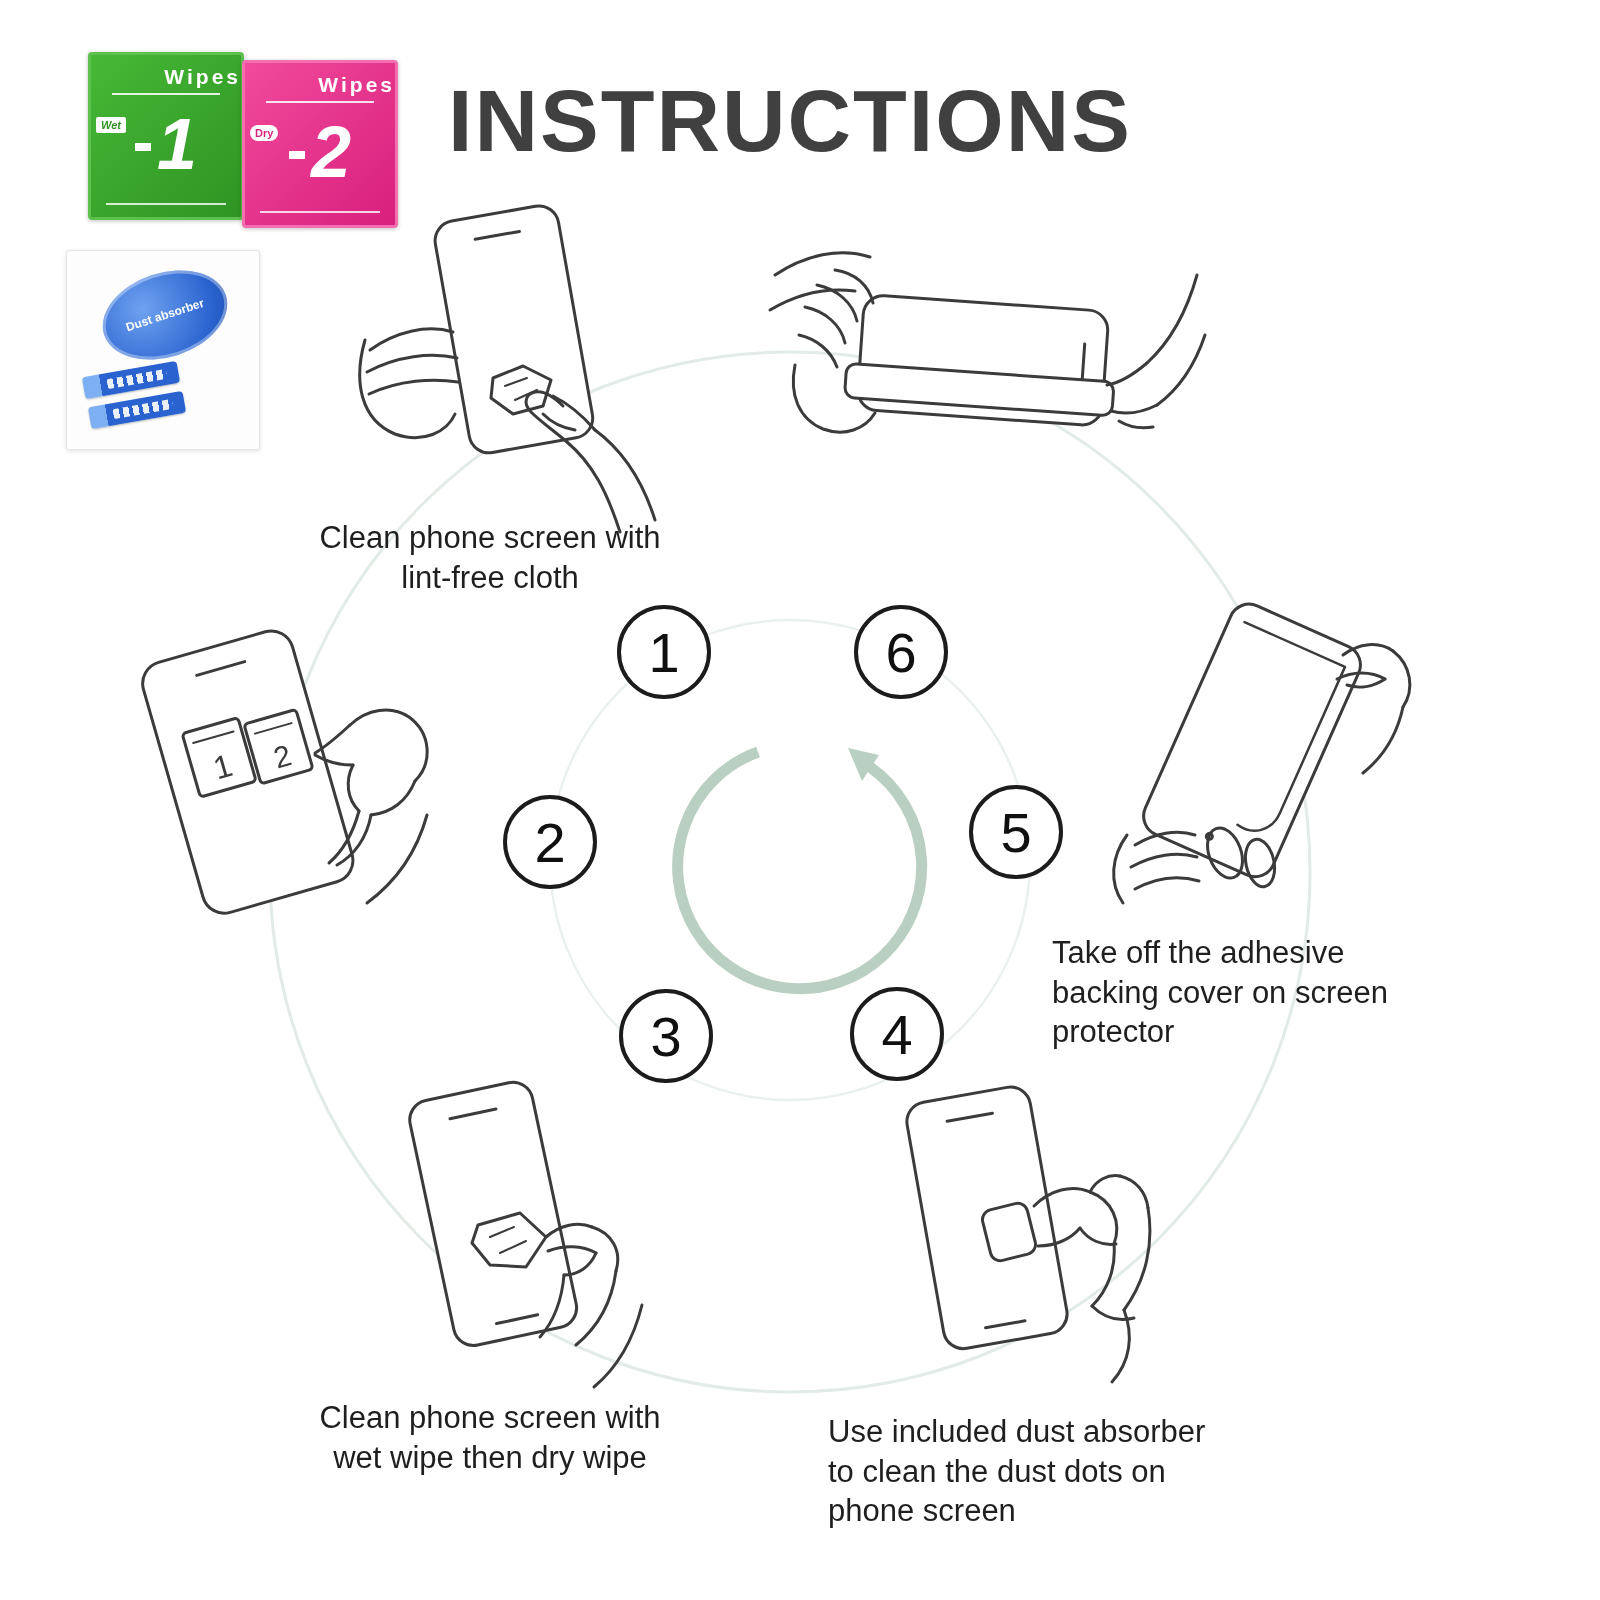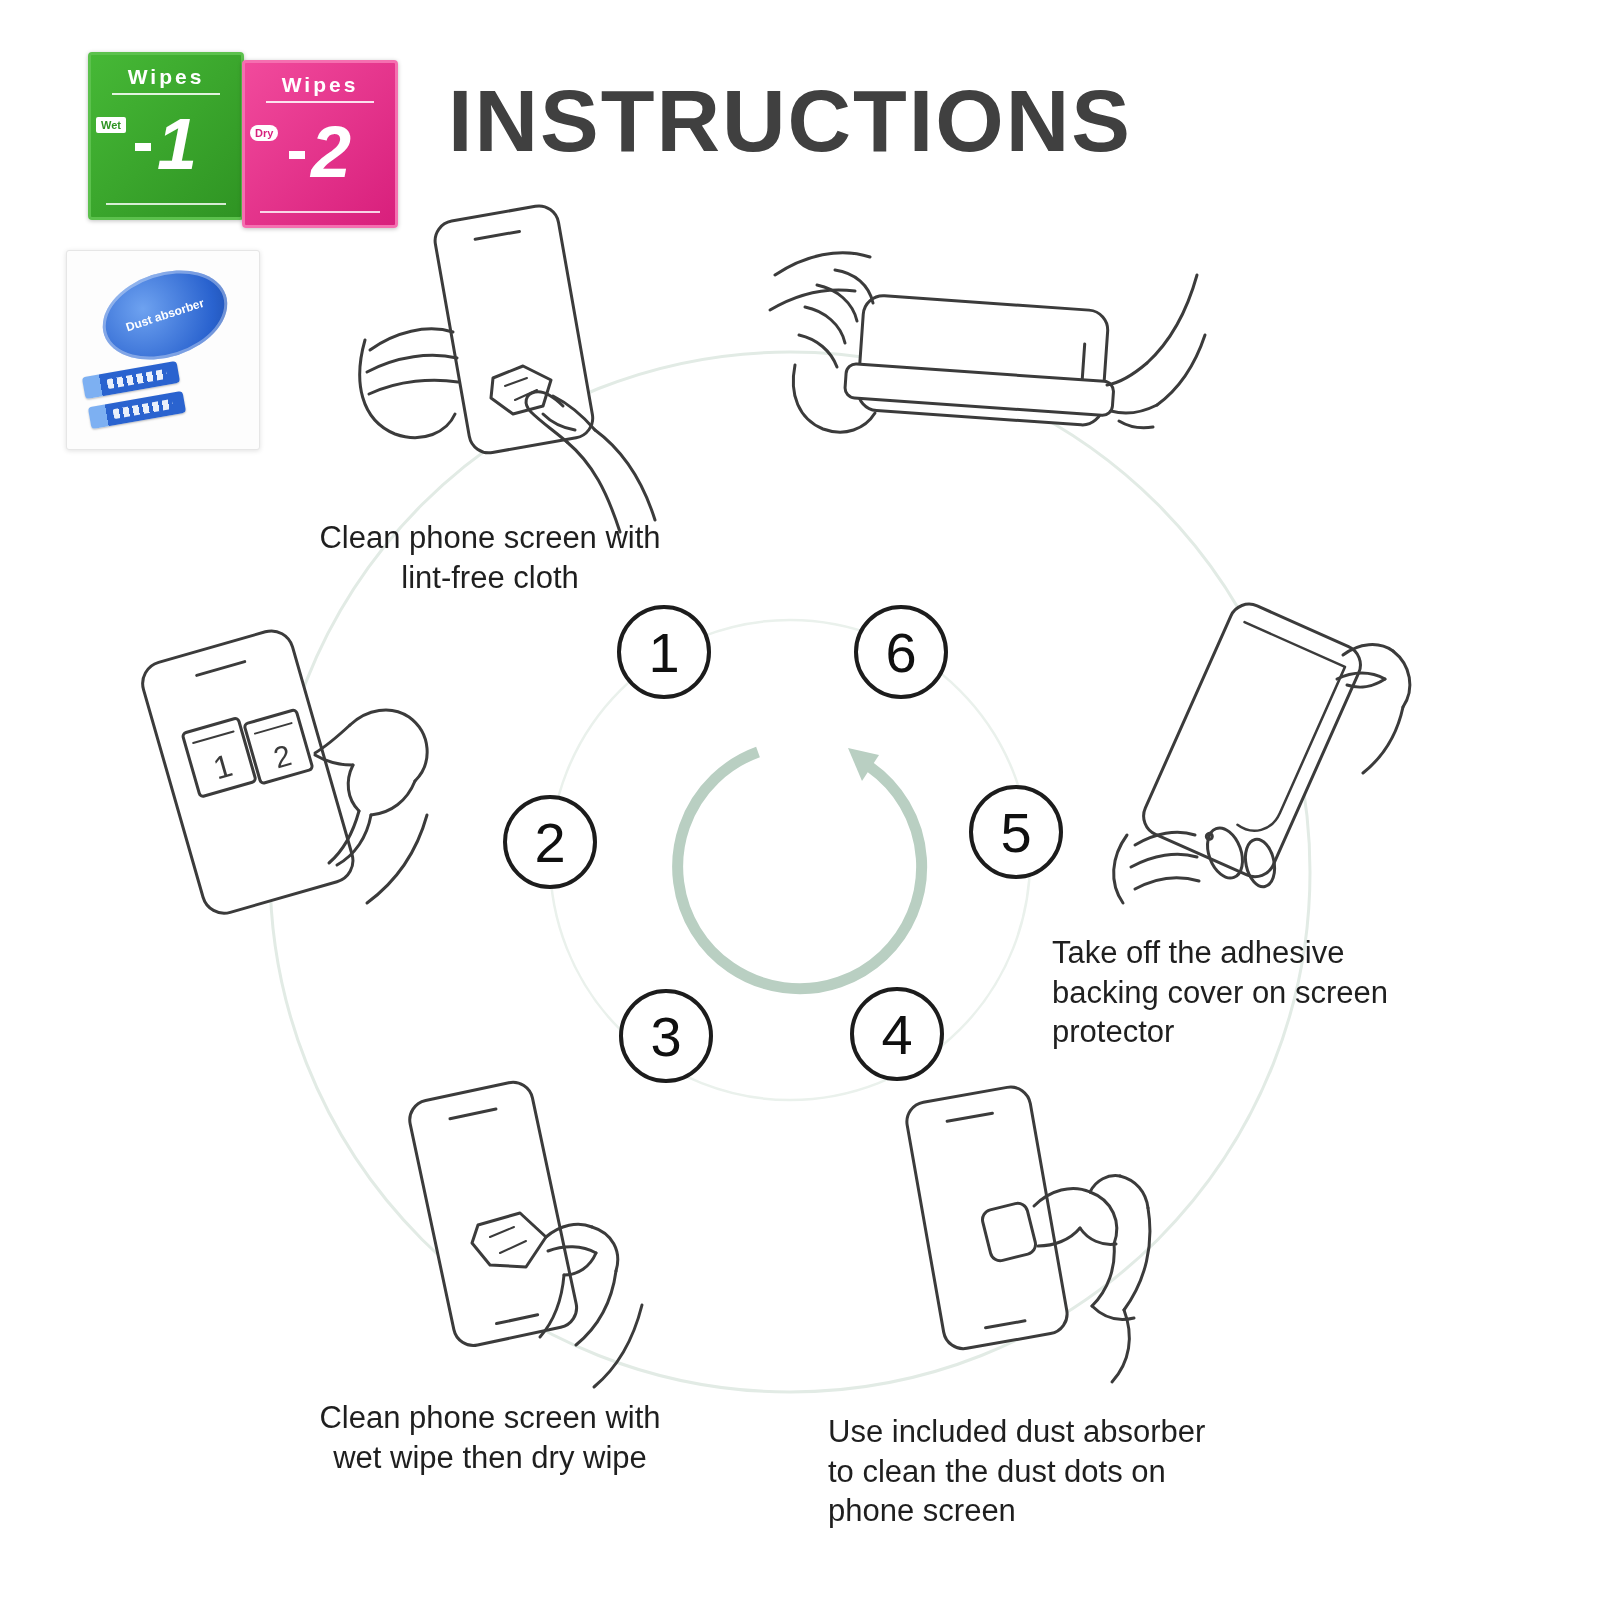--- a/index.html
+++ b/index.html
@@ -15,27 +15,27 @@
 
   
   .kit-wipes{position:absolute;left:70px;top:46px;width:330px;height:185px;}
   .packet{
     position:absolute;width:150px;height:162px;border-radius:4px;
     box-shadow:0 1px 4px rgba(0,0,0,.25);
     color:#fff;overflow:hidden;
   }
   .packet-green{left:18px;top:6px;background:linear-gradient(135deg,#46b836,#2f9423);border:3px solid #5cc14d;}
   .packet-pink{left:172px;top:14px;background:linear-gradient(135deg,#f14a9c,#d81f7c);border:3px solid #f56fb0;}
-  .packet-title{margin-top:10px;text-align:center;font-size:21px;font-weight:bold;letter-spacing:3px;}
+  .packet-title{margin-top:10px;text-align:right;font-size:21px;font-weight:bold;letter-spacing:3px;}
   .packet-rule{width:72%;height:2px;background:rgba(255,255,255,.85);margin:4px auto 0 auto;}
   .packet-tag{
     position:absolute;left:5px;top:62px;background:#ffffff;font-size:11px;font-weight:bold;
     padding:2px 5px;border-radius:2px;
   }
-  .packet-green .packet-tag{color:#2f9423;}
+  .packet-green .packet-tag{color:#2f9423;font-style:italic;}
   .packet-pink .packet-tag{color:#d81f7c;border-radius:8px;}
   .packet-num{
     position:absolute;left:0;right:0;top:48px;text-align:center;
     font-size:72px;font-weight:900;font-style:italic;
   }
   .packet-num .dash{display:inline-block;width:16px;height:8px;background:#fff;margin-right:6px;vertical-align:18px;}
   .packet-foot{position:absolute;left:10%;bottom:12px;width:80%;height:2px;background:rgba(255,255,255,.8);}
 
   .kit-absorber{
     position:absolute;left:66px;top:250px;width:192px;height:198px;background:#fdfdfd;

